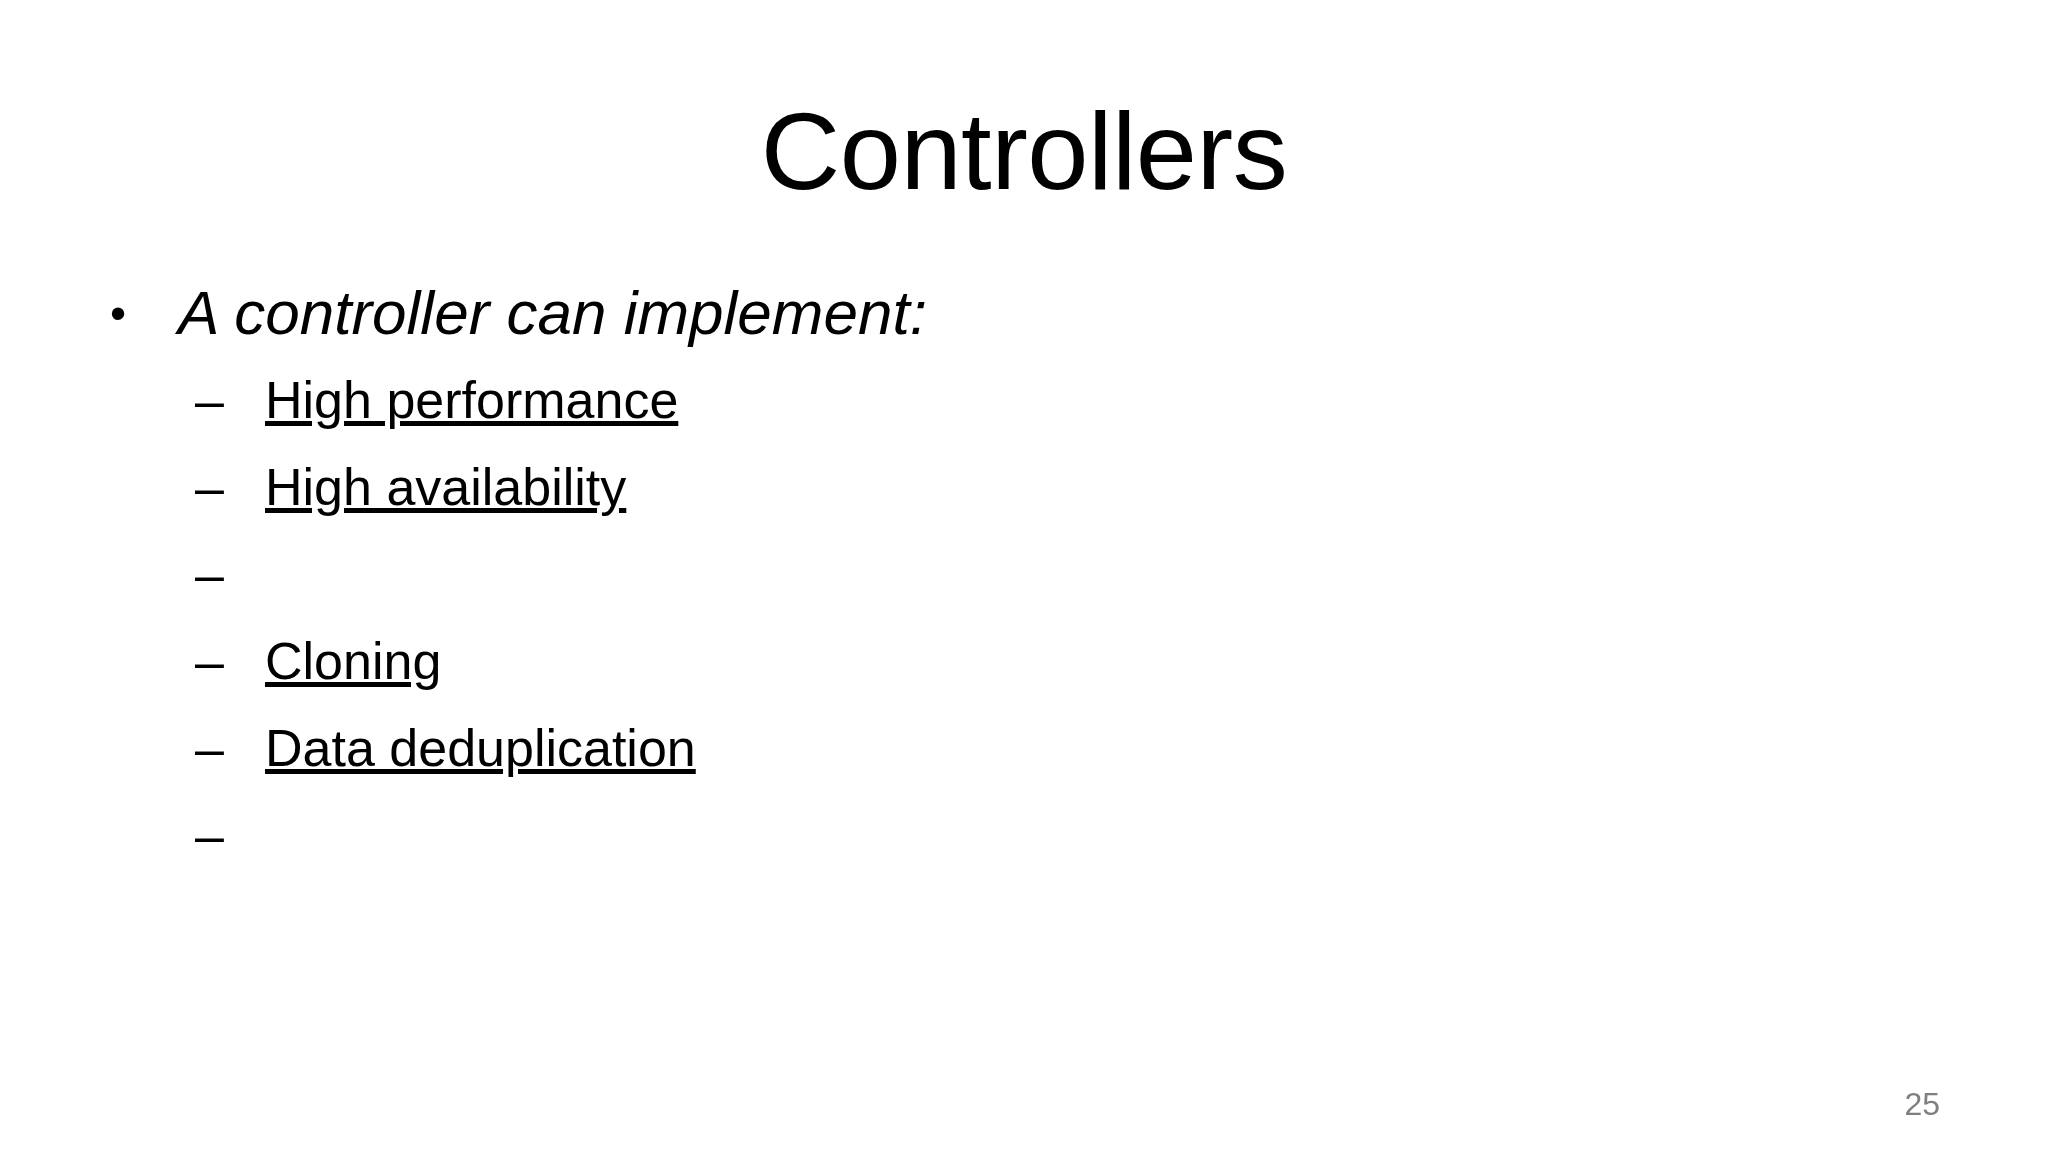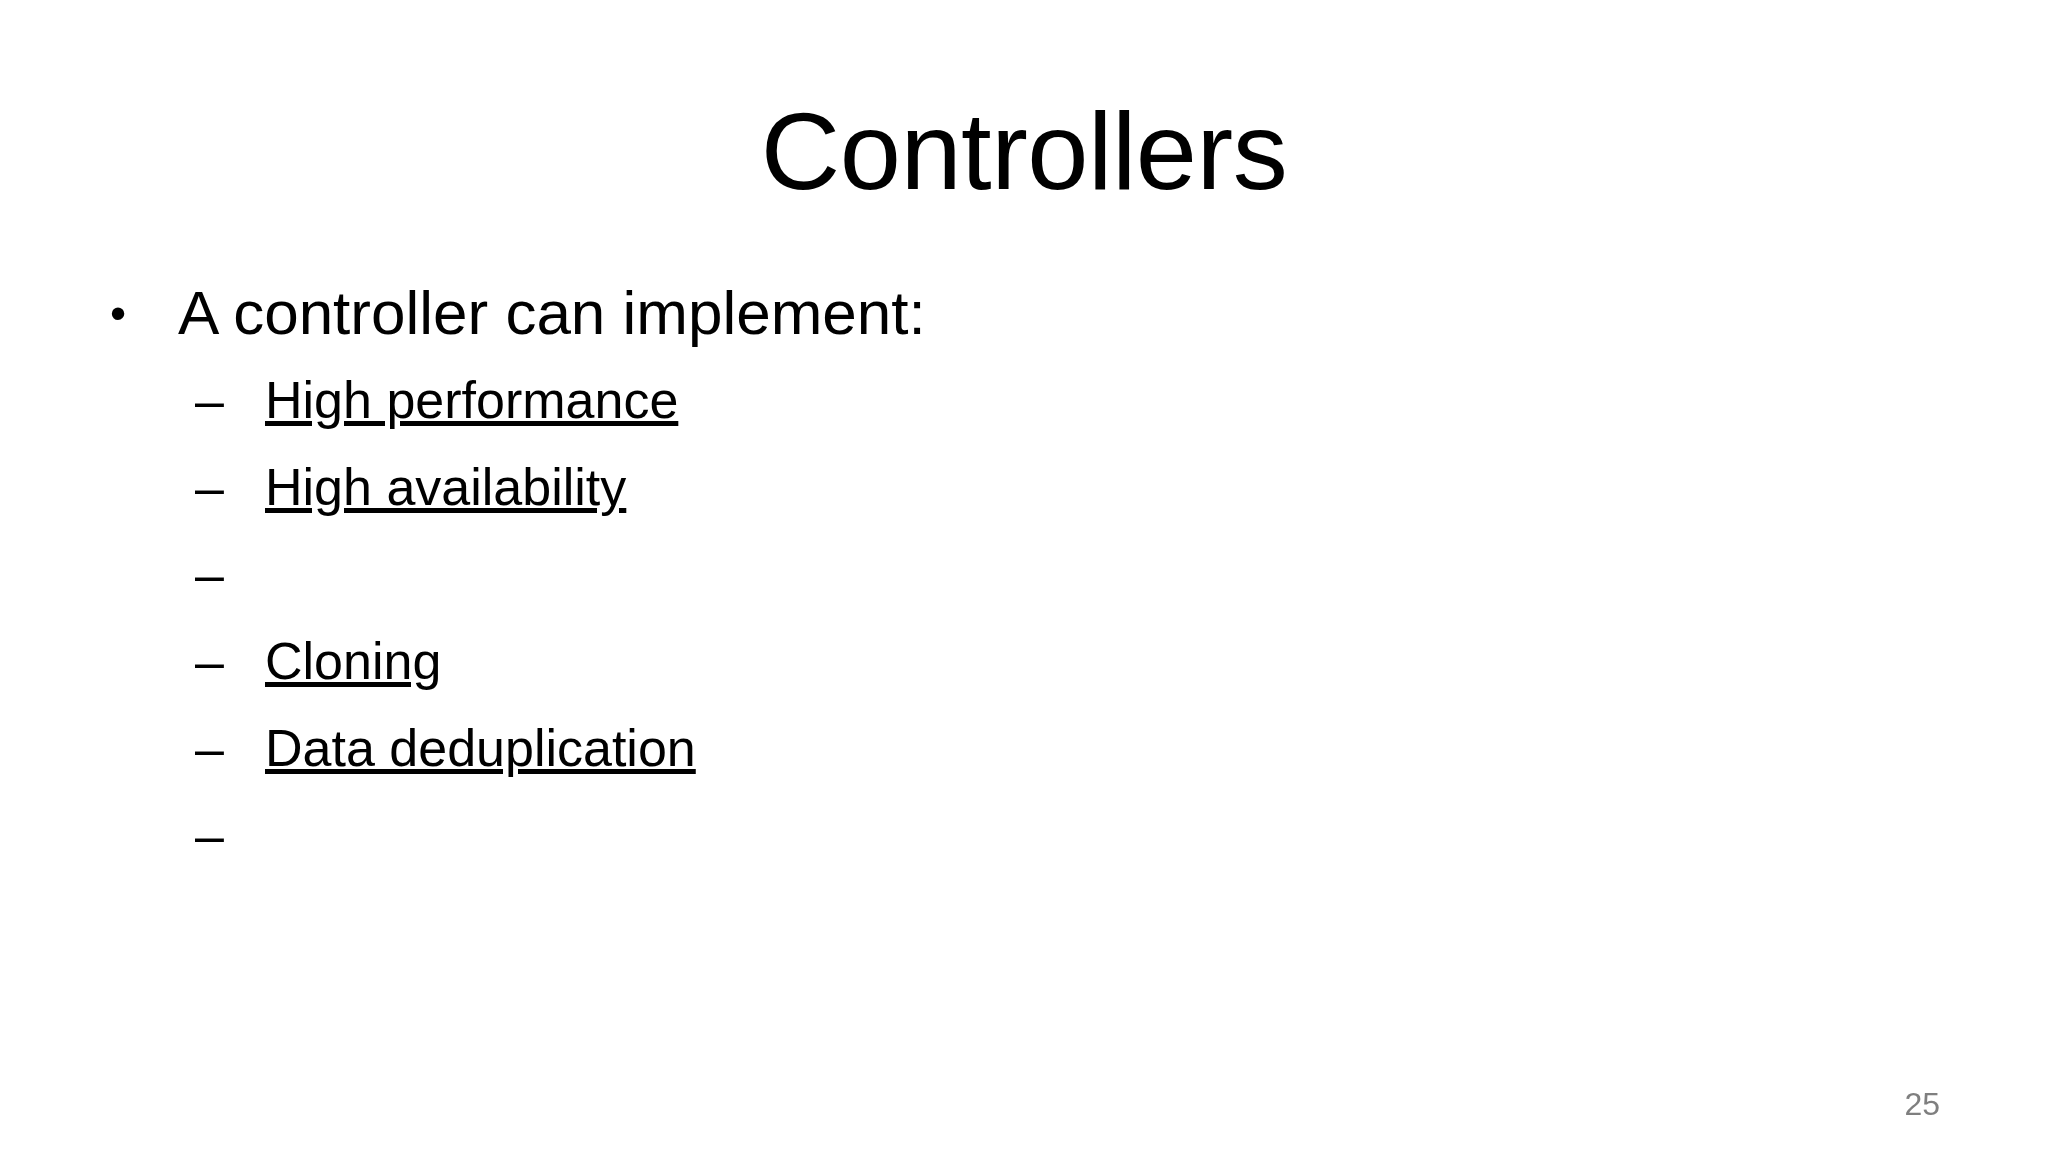--- a/index.html
+++ b/index.html
@@ -56,20 +56,21 @@
   .bullet-l1 .marker {
     width: 68px;
     flex: 0 0 68px;
     text-align: left;
     font-size: 46px;
     line-height: 62px;
     color: #000000;
   }
   .bullet-l1 .bullet-text {
     white-space: nowrap;
+    font-style: italic;
   }
 
   
   .sub-list {
     margin: 0;
     padding: 0;
   }
   .bullet-l2 {
     display: flex;
     align-items: flex-start;

